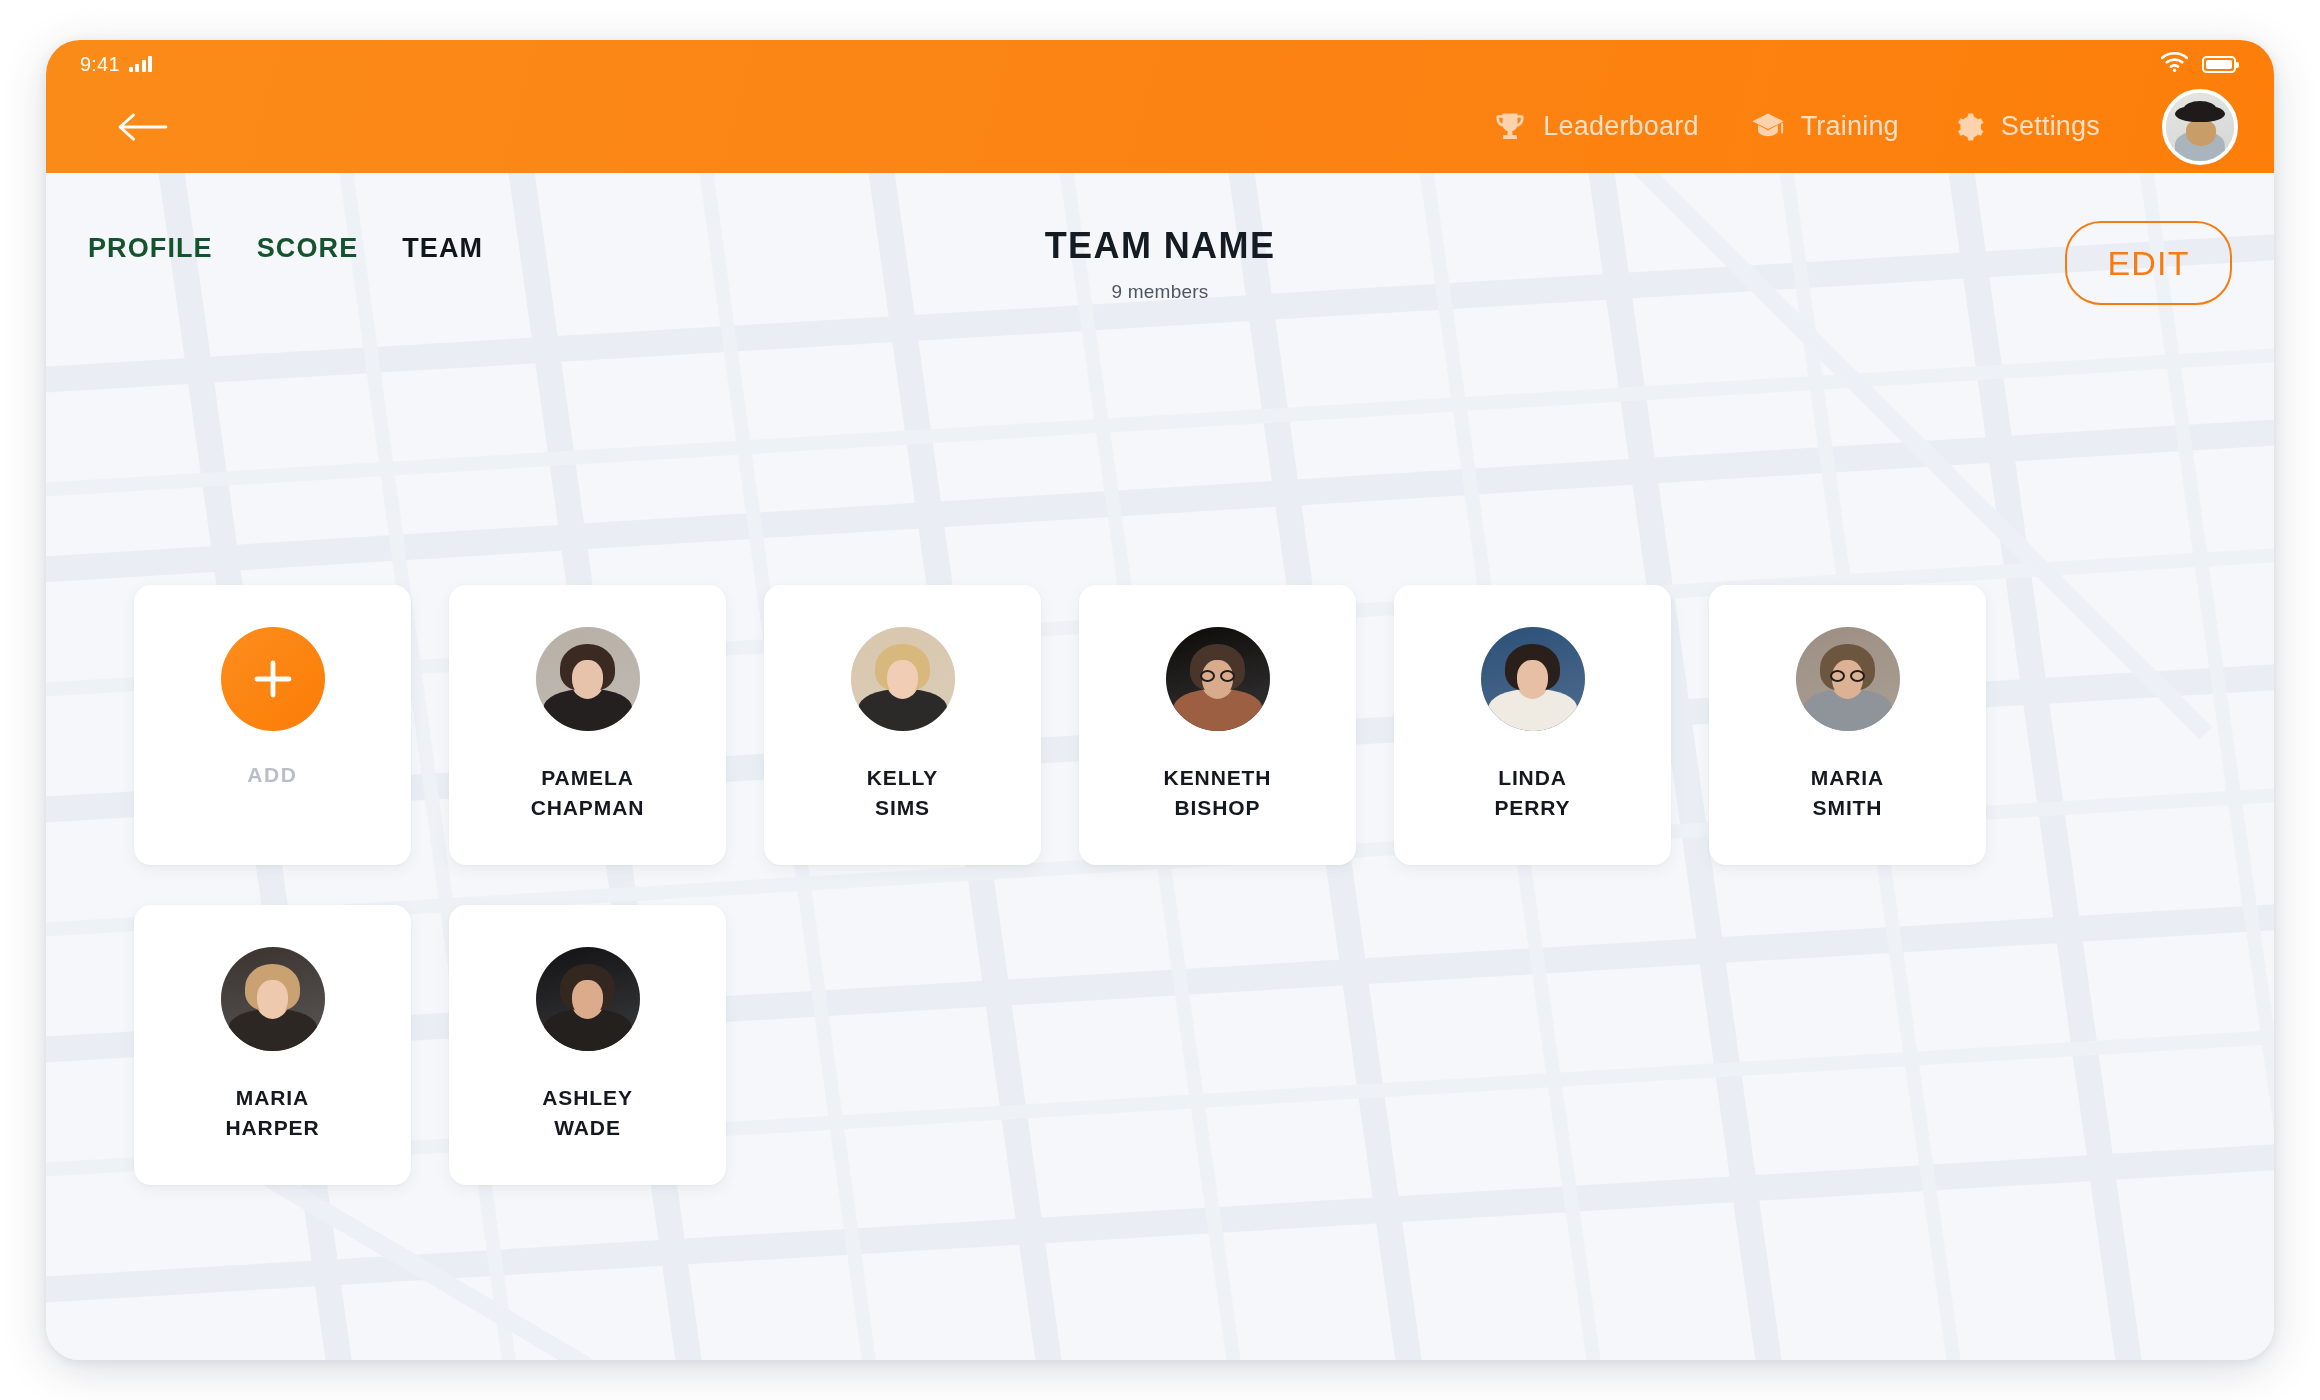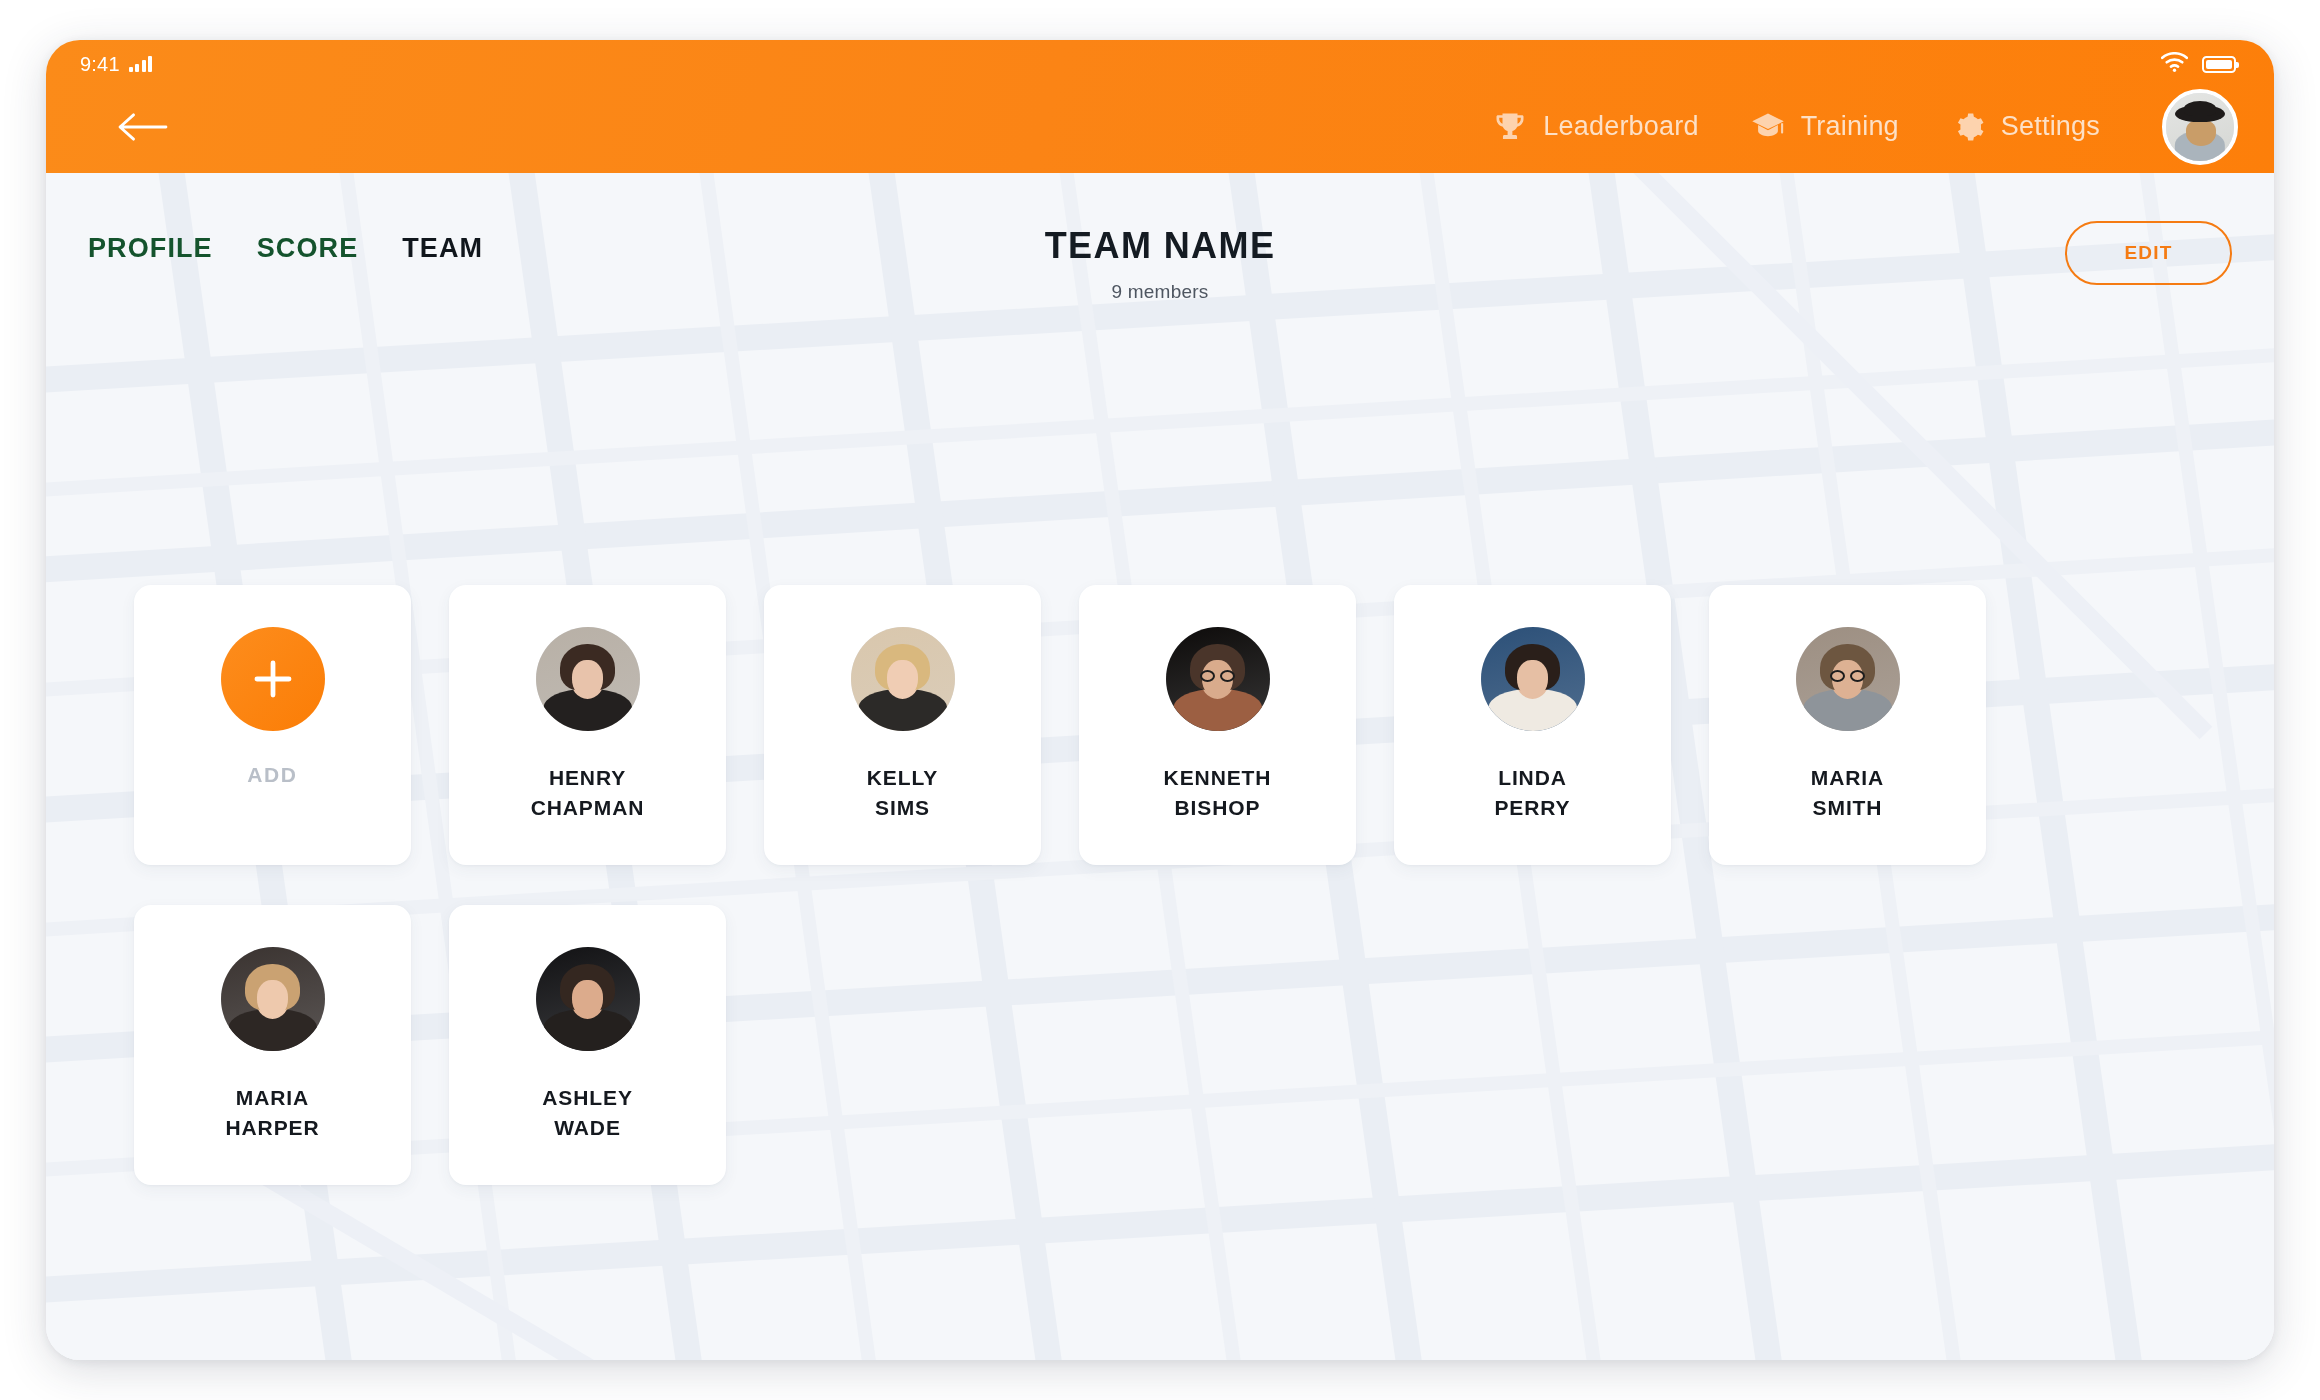--- a/index.html
+++ b/index.html
@@ -176,27 +176,27 @@
   .team-sub {
     margin-top: 14px;
     font-size: 19px;
     color: #4e5661;
     letter-spacing: .2px;
   }
 
   .edit-btn {
     position: absolute;
     right: 42px; top: -4px;
-    width: 167px; height: 64px;
+    width: 167px; height: 84px;
     border: 2.6px solid #f57b12;
     border-radius: 36px;
     background: transparent;
     color: #f57b12;
-    font-size: 19px;
-    font-weight: 700;
+    font-size: 34px;
+    font-weight: 400;
     letter-spacing: 1.2px;
     cursor: pointer;
     font-family: inherit;
   }
 
   
   .grid {
     position: absolute;
     left: 88px;
     top: 412px;
@@ -412,21 +412,21 @@
     <div class="card">
           <div class="avatar">
             <div class="ph">
               <div class="bgc" style="background:linear-gradient(165deg,#b8b0a6 0%, #b8b0a6cc 100%)"></div>
               <div class="torso" style="width:86%;height:40%;background:#23201f"></div>
               <div class="face" style="left:33%;top:27%;width:34%;height:42%;background:#e8c3ab"></div>
               <div class="hair" style="left:24%;top:16%;width:52%;height:46%;background:#3b2a22;border-radius:50% 50% 38% 38%"></div>
               <div class="face" style="left:35%;top:32%;width:30%;height:36%;background:#e8c3ab"></div>
             </div>
           </div>
-          <div class="name"><span>HENRY</span><br><span>CHAPMAN</span></div>
+          <div class="name"><span>PAMELA</span><br><span>CHAPMAN</span></div>
         </div>
         <div class="card">
           <div class="avatar">
             <div class="ph">
               <div class="bgc" style="background:linear-gradient(165deg,#d9c7ad 0%, #d9c7adcc 100%)"></div>
               <div class="torso" style="width:86%;height:40%;background:#2c2a28"></div>
               <div class="face" style="left:33%;top:27%;width:34%;height:42%;background:#f0cdb4"></div>
               <div class="hair" style="left:24%;top:16%;width:52%;height:46%;background:#d9b87e;border-radius:50% 50% 38% 38%"></div>
               <div class="face" style="left:35%;top:32%;width:30%;height:36%;background:#f0cdb4"></div>
             </div>

